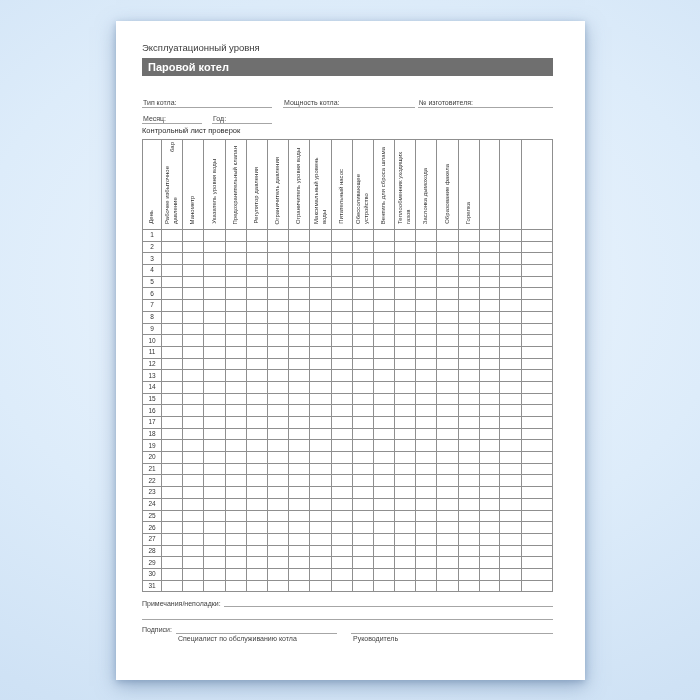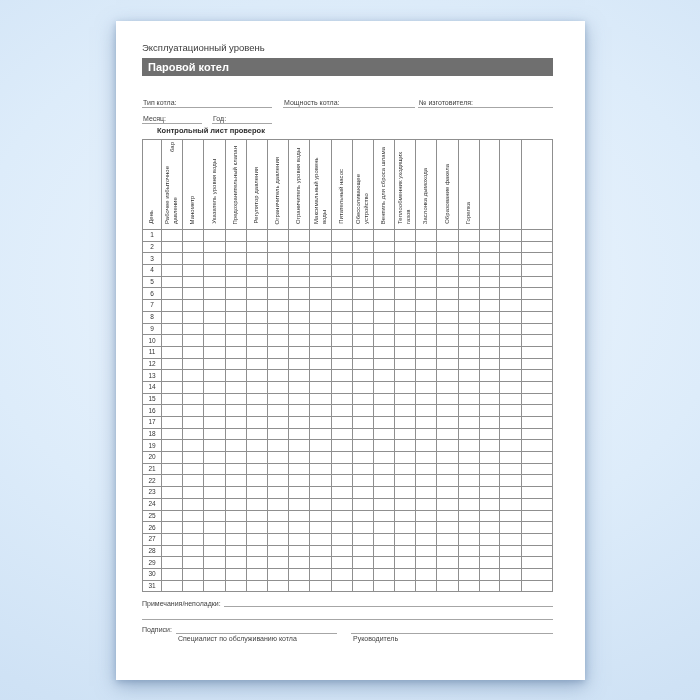--- a/index.html
+++ b/index.html
@@ -11,21 +11,21 @@
   .doc-title {position:absolute; left:26px; top:21px; font-size:9.5px; font-weight:500; color:#3a3a3a;}
   .banner {position:absolute; left:26px; top:37px; width:411px; height:18px; background:#6f6f6f;
     color:#ffffff; font-size:11px; font-weight:700; line-height:18px; padding-left:6px; box-sizing:border-box;}
   .field {position:absolute; height:12px; border-bottom:1px solid #a6a6a6;}
   .field .flabel {font-size:7px; color:#3f3f3f; position:absolute; bottom:1px; left:1px; white-space:nowrap;}
   .f-type {left:26px; top:74px; width:130px;}
   .f-power {left:167px; top:74px; width:132px;}
   .f-mfr {left:302px; top:74px; width:135px;}
   .f-month {left:26px; top:90px; width:60px;}
   .f-year {left:96px; top:90px; width:60px;}
-  .check-heading {position:absolute; left:26px; top:105px; font-size:7.5px; font-weight:700; color:#2c2c2c;margin-left:15px;}
+  .check-heading {position:absolute; left:26px; top:105px; font-size:7.5px; font-weight:400; color:#2c2c2c;}
   table.checklist {position:absolute; left:26px; top:118px; width:411px; border-collapse:collapse; table-layout:fixed;}
   table.checklist th, table.checklist td {border:1px solid #8f8f8f; padding:0; margin:0;}
   table.checklist thead tr {height:88px;}
   table.checklist th {vertical-align:bottom; text-align:center; font-weight:400; position:relative; overflow:hidden;}
   .rot {display:inline-block; writing-mode:vertical-rl; transform:rotate(180deg); font-size:6px; line-height:1.3;
     max-height:82px; color:#333; text-align:left; padding:1px 0 2px;}
   .unit {position:absolute; top:2px; left:50%; transform:translateX(-50%) rotate(180deg);
     writing-mode:vertical-rl; font-size:6px; color:#333;}
   table.checklist tbody tr {height:11.7px;}
   td.day {font-size:6.5px; color:#333; text-align:center; vertical-align:middle; line-height:10px;}
@@ -38,21 +38,21 @@
   .sig-line2 {position:absolute; left:235px; top:603px; width:202px; height:9px; border-bottom:1px solid #a6a6a6;}
   .sig-sub1 {position:absolute; left:62px; top:614px; font-size:7px; color:#3f3f3f;}
   .sig-sub2 {position:absolute; left:237px; top:614px; font-size:7px; color:#3f3f3f;}
 </style>
 </head>
 <body>
 
 <div class="stage">
   <div class="sheet">
 
-    <div class="doc-title">Эксплуатационный уровень</div>
+    <div class="doc-title">Эксплуатационный уровня</div>
 
     <div class="banner">
       <span>Паровой котел</span>
     </div>
 
     <div class="field f-type">
       <span class="flabel">Тип котла:</span>
     </div>
     <div class="field f-power">
       <span class="flabel">Мощность котла:</span>

